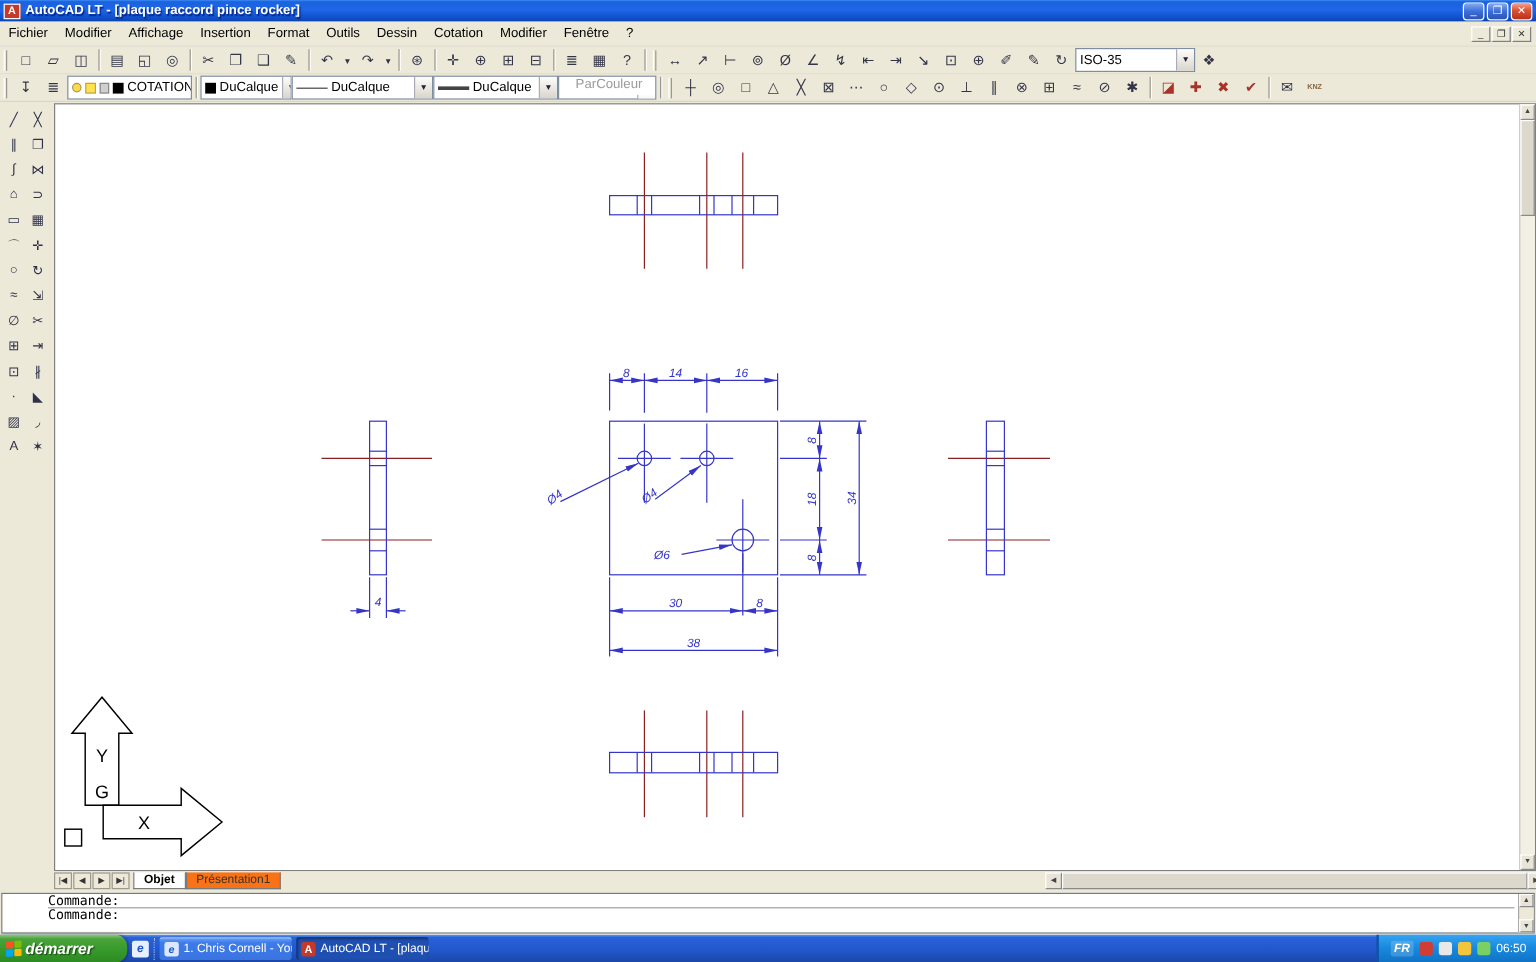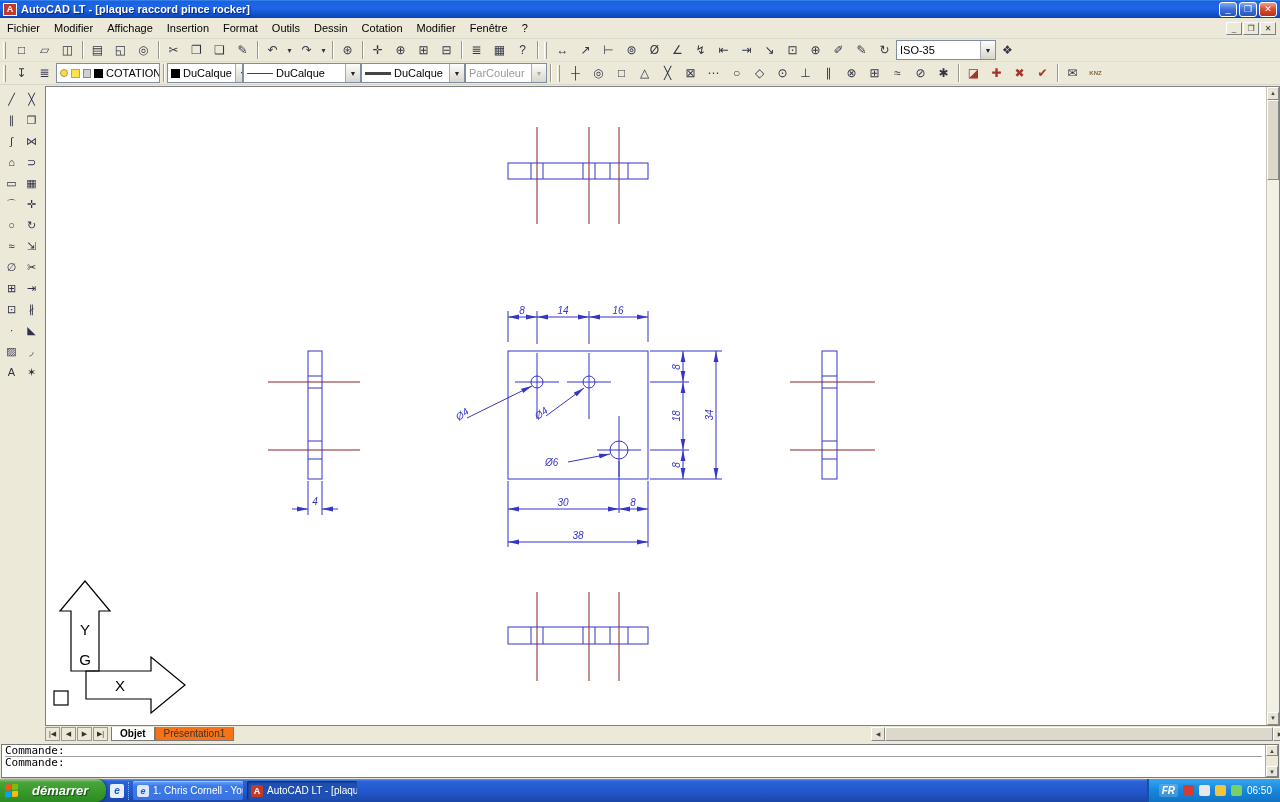--- a/index.html
+++ b/index.html
@@ -44,21 +44,21 @@
     font-size:11px; padding-left:3px; gap:3px; color:#000; overflow:hidden; }
   .combo .cval { white-space:nowrap; flex:1; }
   .combo .carrow { width:15px; height:18px; margin-left:auto; background:linear-gradient(180deg,#fdfdfb,#d8d5ca);
     border-left:1px solid #aab; display:flex; align-items:center; justify-content:center; font-size:7px; color:#223; flex:none; }
   .sw { width:9px; height:9px; background:#000; flex:none; }
   .bulb { width:8px; height:8px; border-radius:50%; background:#ffd94d; border:1px solid #a89a4a; flex:none; }
   .sun  { width:9px; height:9px; background:#ffe14d; border:1px solid #c0a83e; flex:none; }
   .lock { width:8px; height:9px; background:#cfcfcf; border:1px solid #8a8a8a; flex:none; }
   .ltline { width:26px; height:0; border-top:1px solid #444; flex:none; }
   .lwline { width:26px; height:3px; background:#444; flex:none; }
-  .combo.disabled { color:#9a9a9a; }
+  .combo.disabled { color:#9a9a9a;flex-direction:column; }
   .combo.disabled .carrow { color:#aaa; }
 
   
   #palette { position:absolute; left:2px; top:89px; width:40px; display:grid;
     grid-template-columns:19px 19px; gap:1px; }
   .pbtn { height:20px; display:flex; align-items:center; justify-content:center; font-size:11px;
     color:#30304a; background:#ece9d8; border:1px solid transparent; padding:0; }
 
   
   #view { position:absolute; left:45px; top:86px; width:1235px; height:640px; display:flex;
@@ -87,30 +87,30 @@
   .hsbtn { width:14px; height:14px; background:#e8e5d8; border:1px solid; border-color:#fff #888 #888 #fff;
     font-size:6px; line-height:12px; text-align:center; color:#444; padding:0; }
   .hstrack { flex:1; height:14px; background:#f2f0e4; }
   .hsthumb { height:100%; width:100%; background:#dcd9cc; border:1px solid; border-color:#fff #888 #888 #fff; }
 
   
   #cmdwin { position:absolute; left:1px; top:744px; width:1278px; height:34px; background:#fff;
     border:1px solid #7a7a7a; display:flex; }
   .cmdtext { flex:1; font-family:"DejaVu Sans Mono","Liberation Mono",monospace; font-size:11px;
     line-height:11px; padding:0 3px; color:#000; overflow:hidden; }
-  .cmdline { height:11px; white-space:pre; }
+  .cmdline { height:11px; white-space:pre;margin-left:35px; }
   .cmdline:last-child { border-top:1px solid #a0a0a0; }
   .cmdsb { width:13px; background:#ece9d8; border-left:1px solid #aaa; display:flex;
     flex-direction:column; justify-content:space-between; }
   .cmdsb .sbtn { height:11px; }
 
   
   #taskbar { position:absolute; left:0; top:779px; height:23px; width:1280px; display:flex; align-items:center;
     background:linear-gradient(180deg,#5c96f5 0%,#2a62d8 10%,#2257cc 55%,#1a46a8 100%); }
-  #startbtn { height:23px; width:106px; flex:none; display:flex; align-items:center; gap:13px; padding-left:5px;
+  #startbtn { height:23px; width:106px; flex:none; display:flex; align-items:center; gap:2px; padding-left:5px;
     background:linear-gradient(180deg,#8cc77f 0%,#4aa33c 15%,#379a2b 55%,#2c8a22 100%);
     border-radius:0 10px 10px 0; color:#fff; font-size:13px; font-style:italic; font-weight:bold;
     text-shadow:1px 1px 1px rgba(0,0,0,.5); border:none; box-shadow:1px 0 3px rgba(0,0,0,.4); }
   .winlogo { width:14px; height:14px; display:grid; grid-template-columns:6px 6px; grid-template-rows:6px 6px;
     gap:1px; transform:skewY(-4deg); }
   .winlogo span { border-radius:1px; }
   .wl1{background:#f35325;} .wl2{background:#81bc06;} .wl3{background:#05a6f0;} .wl4{background:#ffba08;}
   .qlaunch { display:flex; align-items:center; padding:0 4px; gap:3px; border-right:1px dotted #9ab6f0; height:18px; }
   .qicon { width:14px; height:14px; background:#e8f0ff; border-radius:2px; color:#1a5acc; font-size:10px;
     font-style:italic; font-weight:bold; line-height:14px; text-align:center; padding:0; border:none; }

